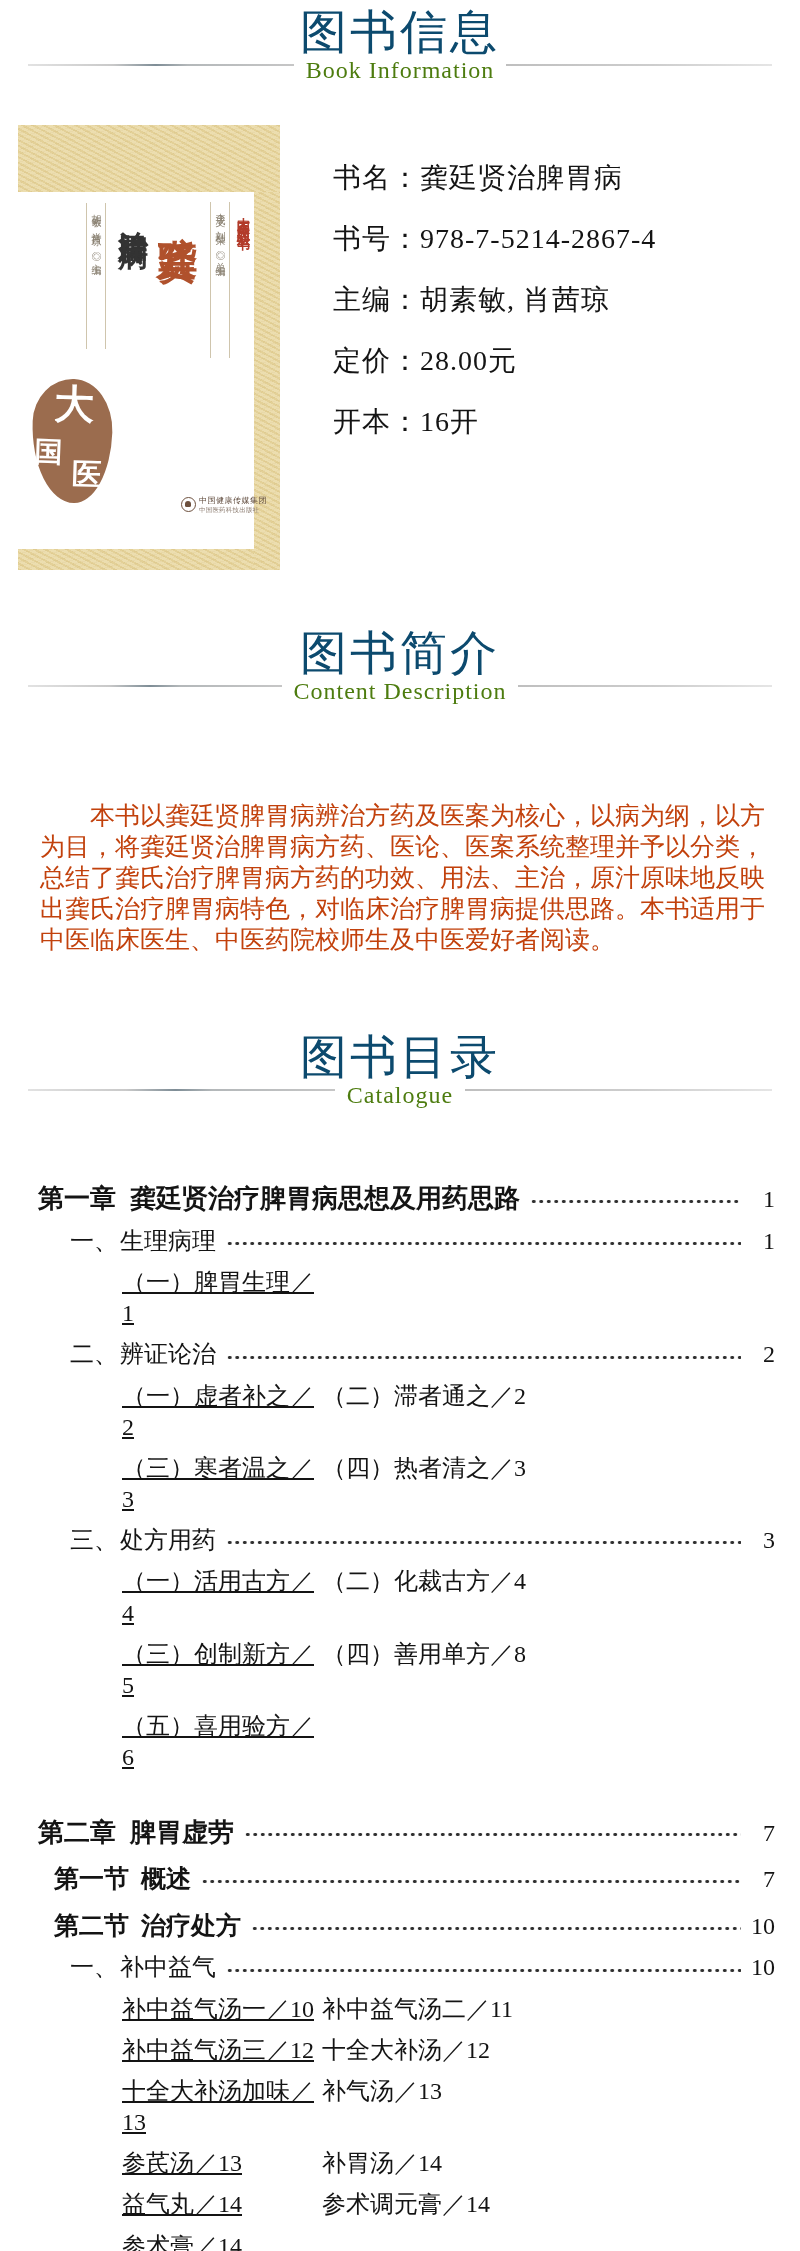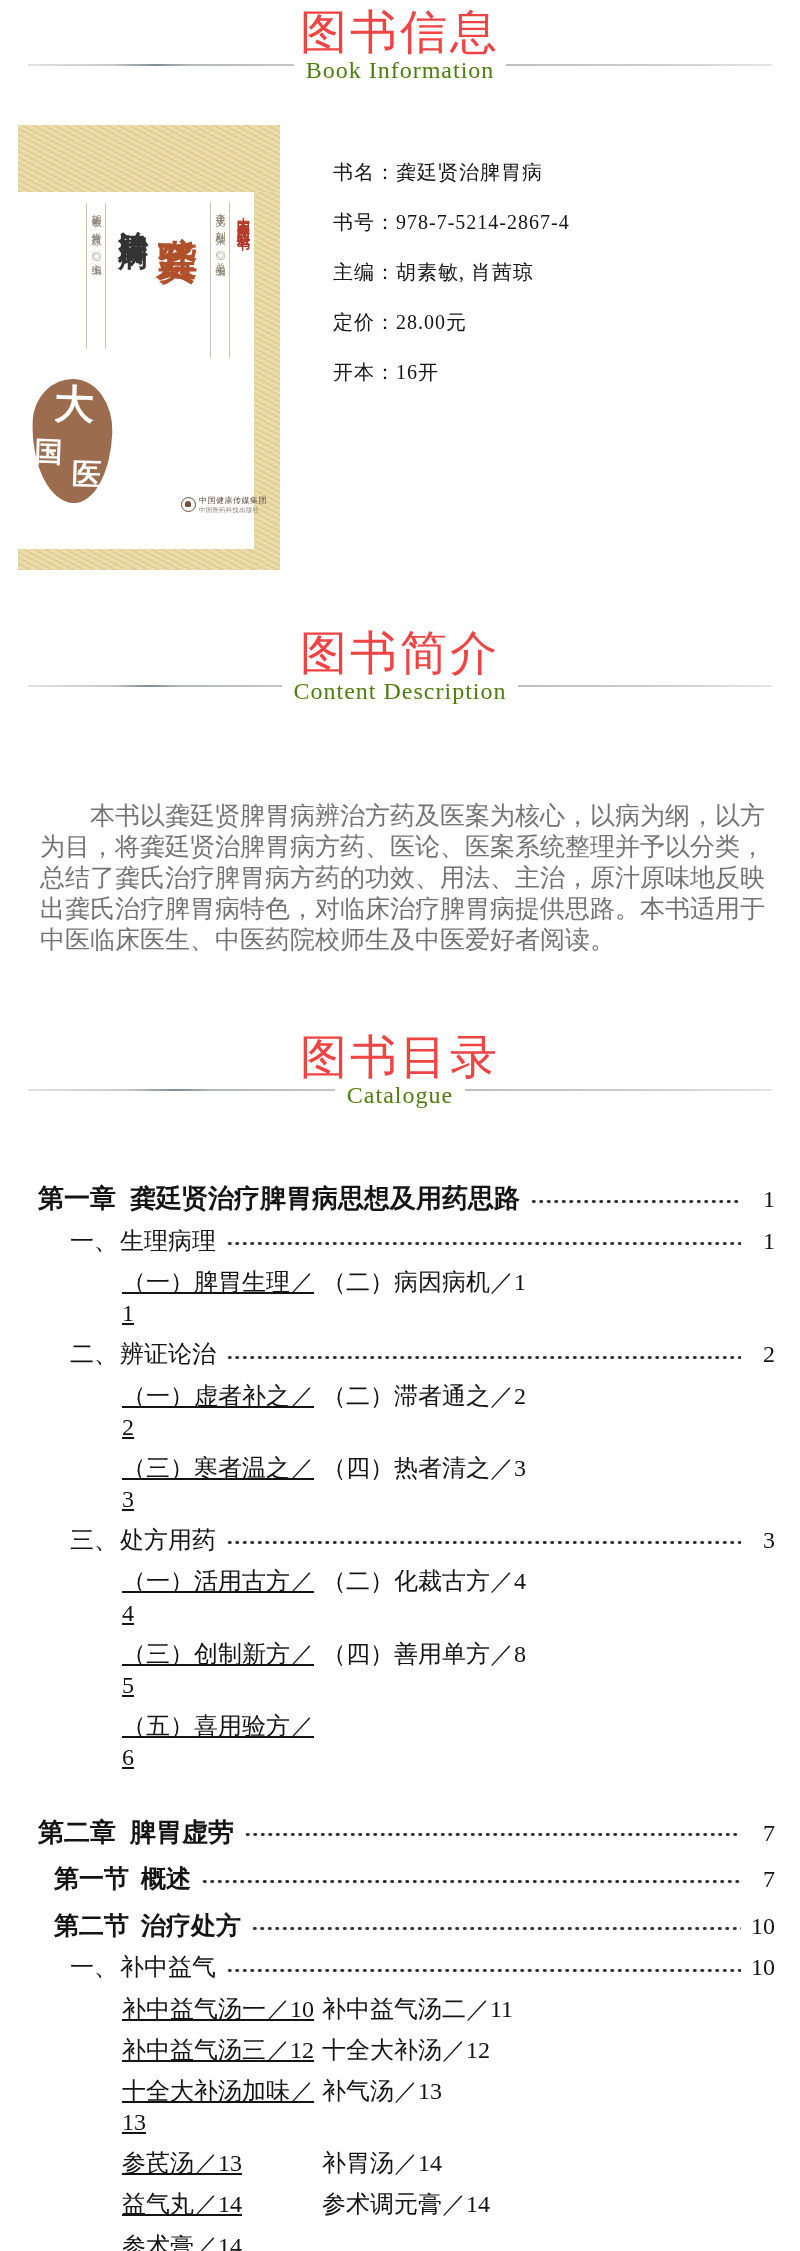--- a/index.html
+++ b/index.html
@@ -11,21 +11,21 @@
     overflow-x: hidden;
   }
 
   
   .sec-head { padding-top: 4px; }
   .sec-head .zh {
     text-align: center;
     font-family: "Liberation Sans", sans-serif;
     font-size: 47px;
     font-weight: 500;
-    color: #ef4444;
+    color: #0c4a6e;
     letter-spacing: 3px;
     line-height: 1.2;
   }
   .rule-row { display: flex; align-items: flex-start; padding: 0 28px; margin-top: -4px; }
   .rule { height: 2px; flex: 1; margin-top: 8px; }
   .rule.left  { background: linear-gradient(to right,#e2e2e2 0%,#c9c9c9 32%,#7e8d96 48%,#b4b8ba 60%,#c6c6c6 100%); }
   .rule.right { background: linear-gradient(to right,#bfbfbf 0%,#cdcdcd 55%,#e5e5e5 100%); }
   .sec-head .en {
     font-size: 24px;
     color: #4d7c0f;
@@ -89,30 +89,30 @@
   .pub-logo { width: 13px; height: 13px; border: 1.5px solid #6d503e; border-radius: 50%; position: relative; flex: none; }
   .pub-logo::after {
     content: ""; position: absolute; left: 3px; top: 2.5px; width: 6px; height: 6px;
     background: #6d503e; border-radius: 50% 50% 25% 25%;
   }
   .pub-text { display: flex; flex-direction: column; }
   .pub-line1 { font-size: 8px;   color: #5f4a3c; letter-spacing: 0.5px; line-height: 1.25; white-space: nowrap; }
   .pub-line2 { font-size: 6.5px; color: #8a7a6e; letter-spacing: 0.2px; line-height: 1.2; white-space: nowrap; }
 
   .details { position: absolute; left: 333px; top: 74px; }
-  .detail-row { font-size: 20px; color: #141414; margin-bottom: 23px; letter-spacing: 1px; white-space: nowrap; }
+  .detail-row { font-size: 28px; color: #141414; margin-bottom: 23px; letter-spacing: 1px; white-space: nowrap; }
 
   
   .desc-para {
     margin: 94px 35px 0 40px;
     font-size: 25px;
     line-height: 1.24;
     text-align: justify;
     text-indent: 2em;
-    color: #737373;
+    color: #c2410c;
   }
 
   
   .toc { margin: 72px 25px 0 38px; color: #141414; }
   .trow { display: flex; align-items: baseline; line-height: 1.3; margin-bottom: 10px; }
   .leader {
     flex: 1; align-self: stretch; margin: 0 6px 0 10px;
     background-image: radial-gradient(circle, #2f2f2f 1.6px, transparent 1.9px);
     background-size: 7.5px 5px;
     background-repeat: repeat-x;
@@ -211,21 +211,20 @@
     <span class="pg">1</span>
   </div>
     <div class="trow row-item">
     <span class="lbl">一、</span>
     <span class="ttl">生理病理</span>
     <span class="leader"></span>
     <span class="pg">1</span>
   </div>
     <div class="trow row-pair">
     <span class="c1">（一）脾胃生理／1</span>
-    <span class="c2">（二）病因病机／1</span>
   </div>
     <div class="trow row-item">
     <span class="lbl">二、</span>
     <span class="ttl">辨证论治</span>
     <span class="leader"></span>
     <span class="pg">2</span>
   </div>
     <div class="trow row-pair">
     <span class="c1">（一）虚者补之／2</span>
     <span class="c2">（二）滞者通之／2</span>

